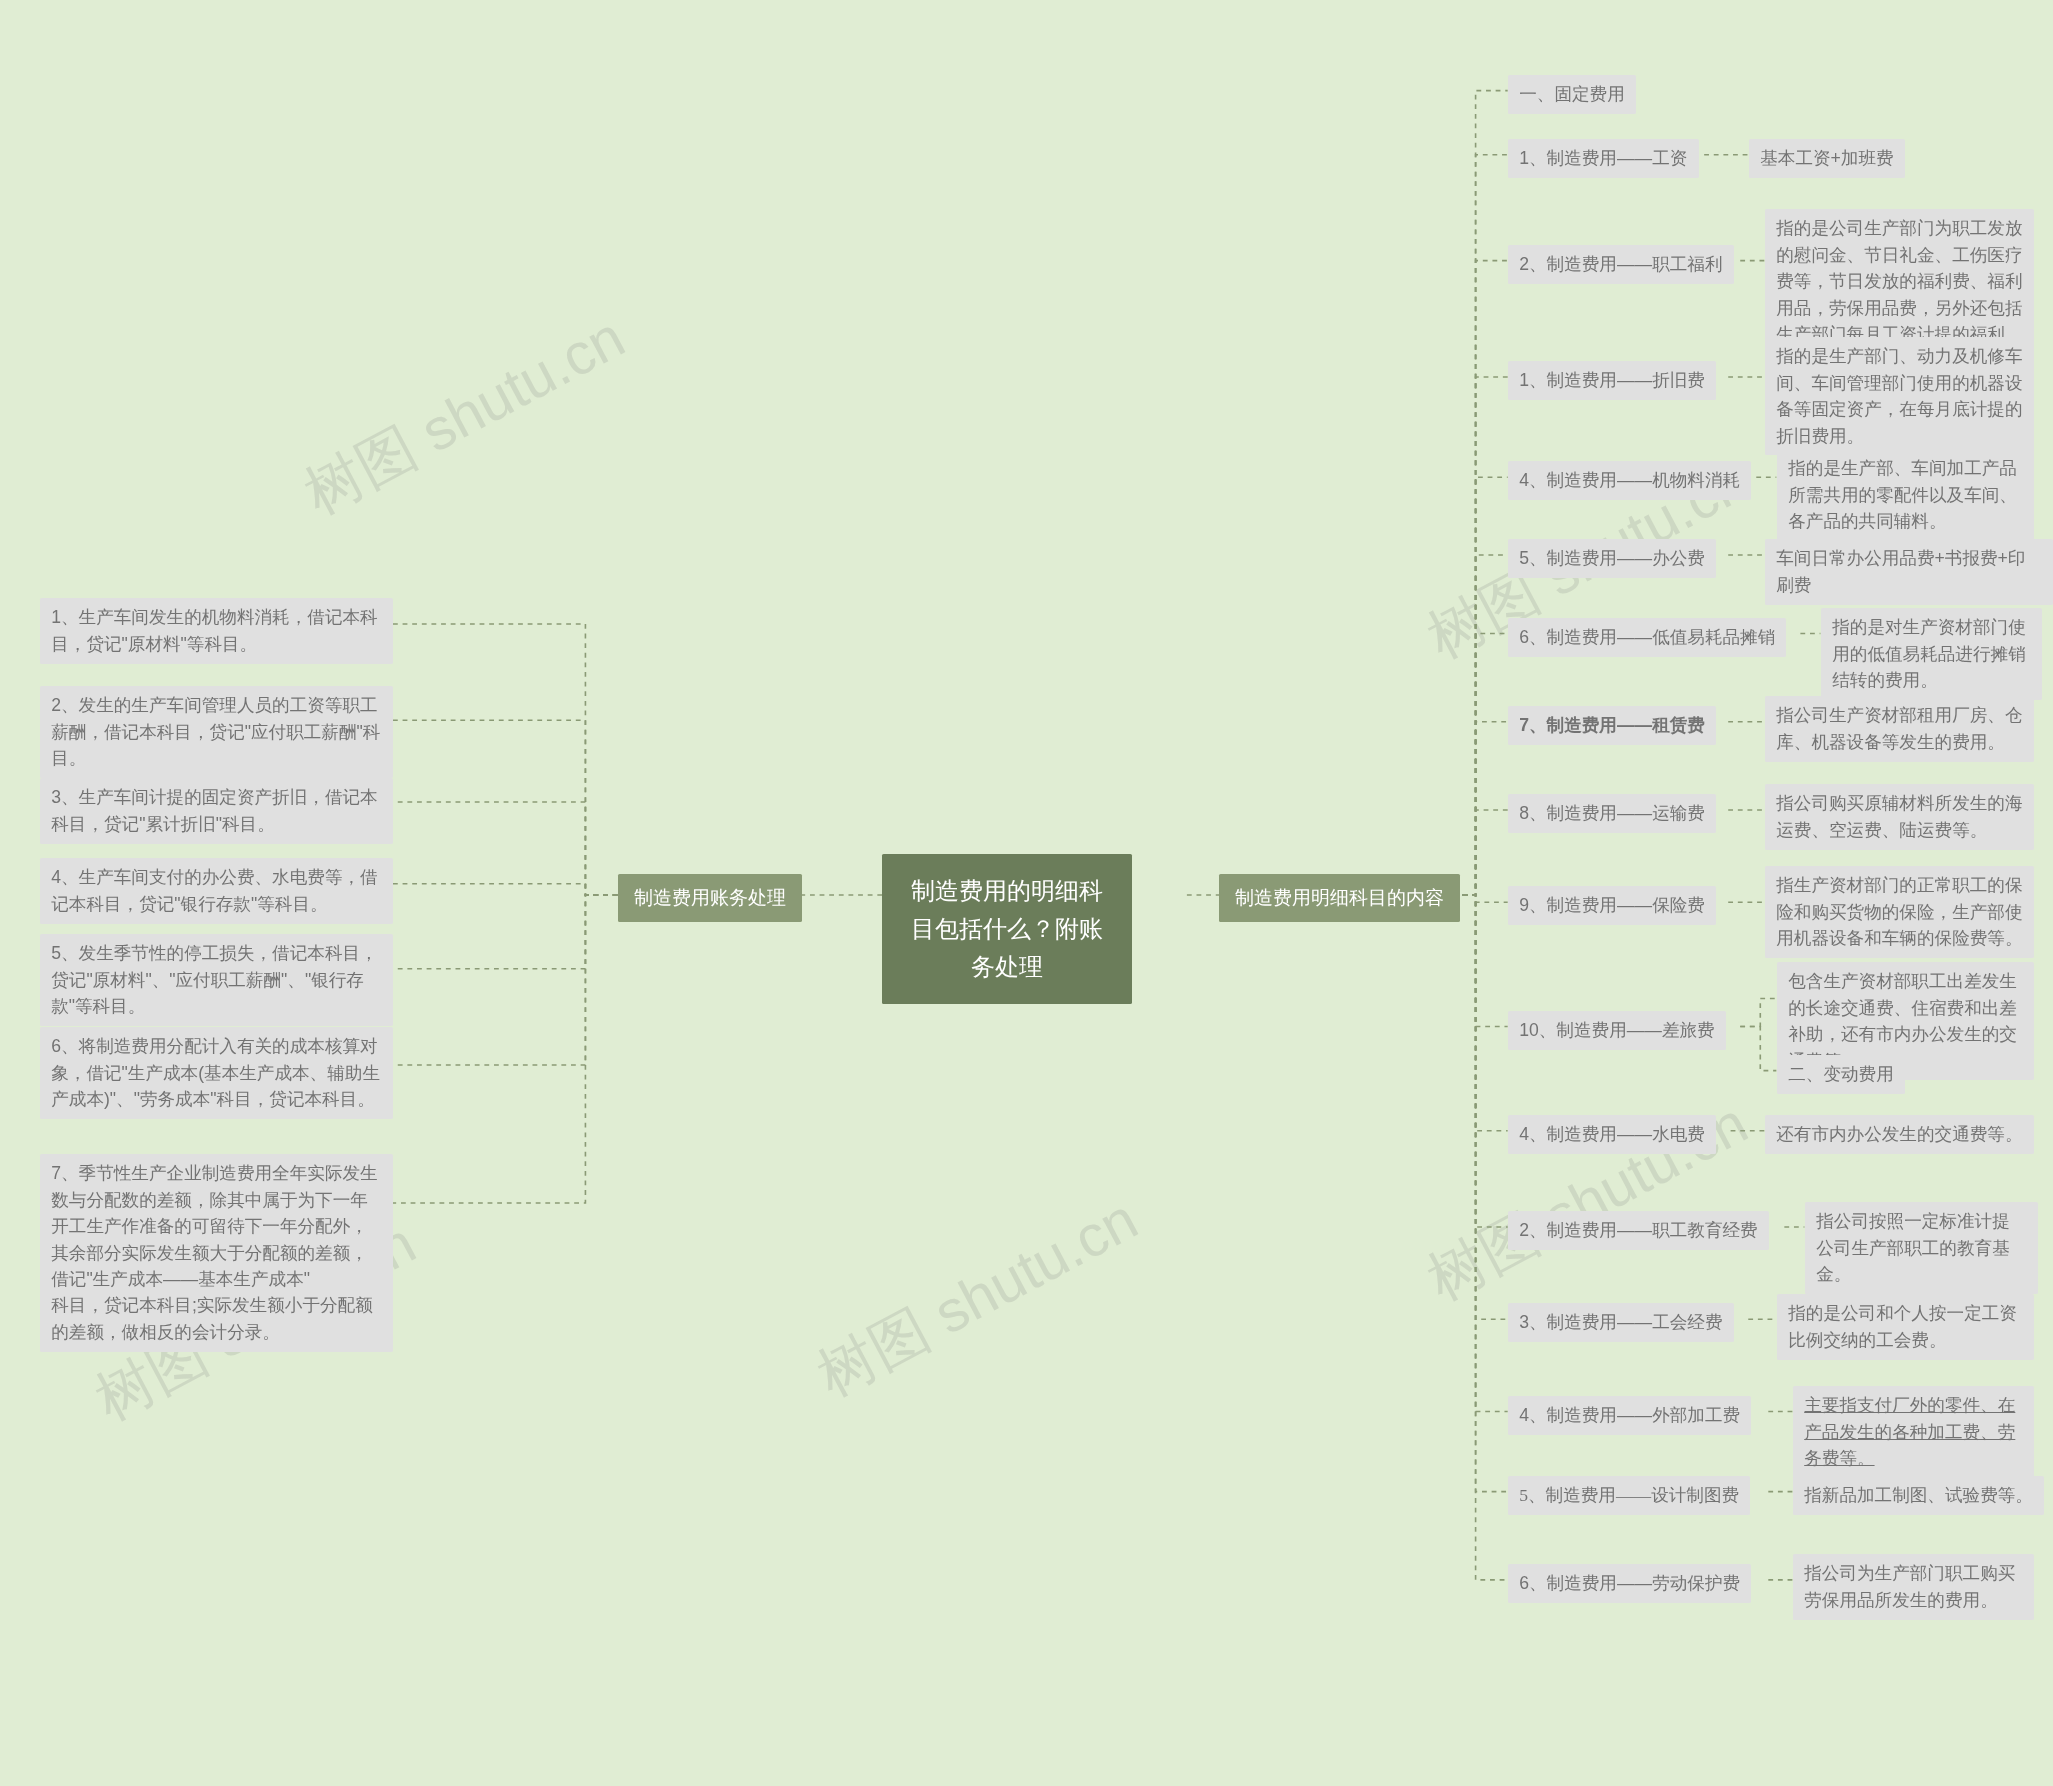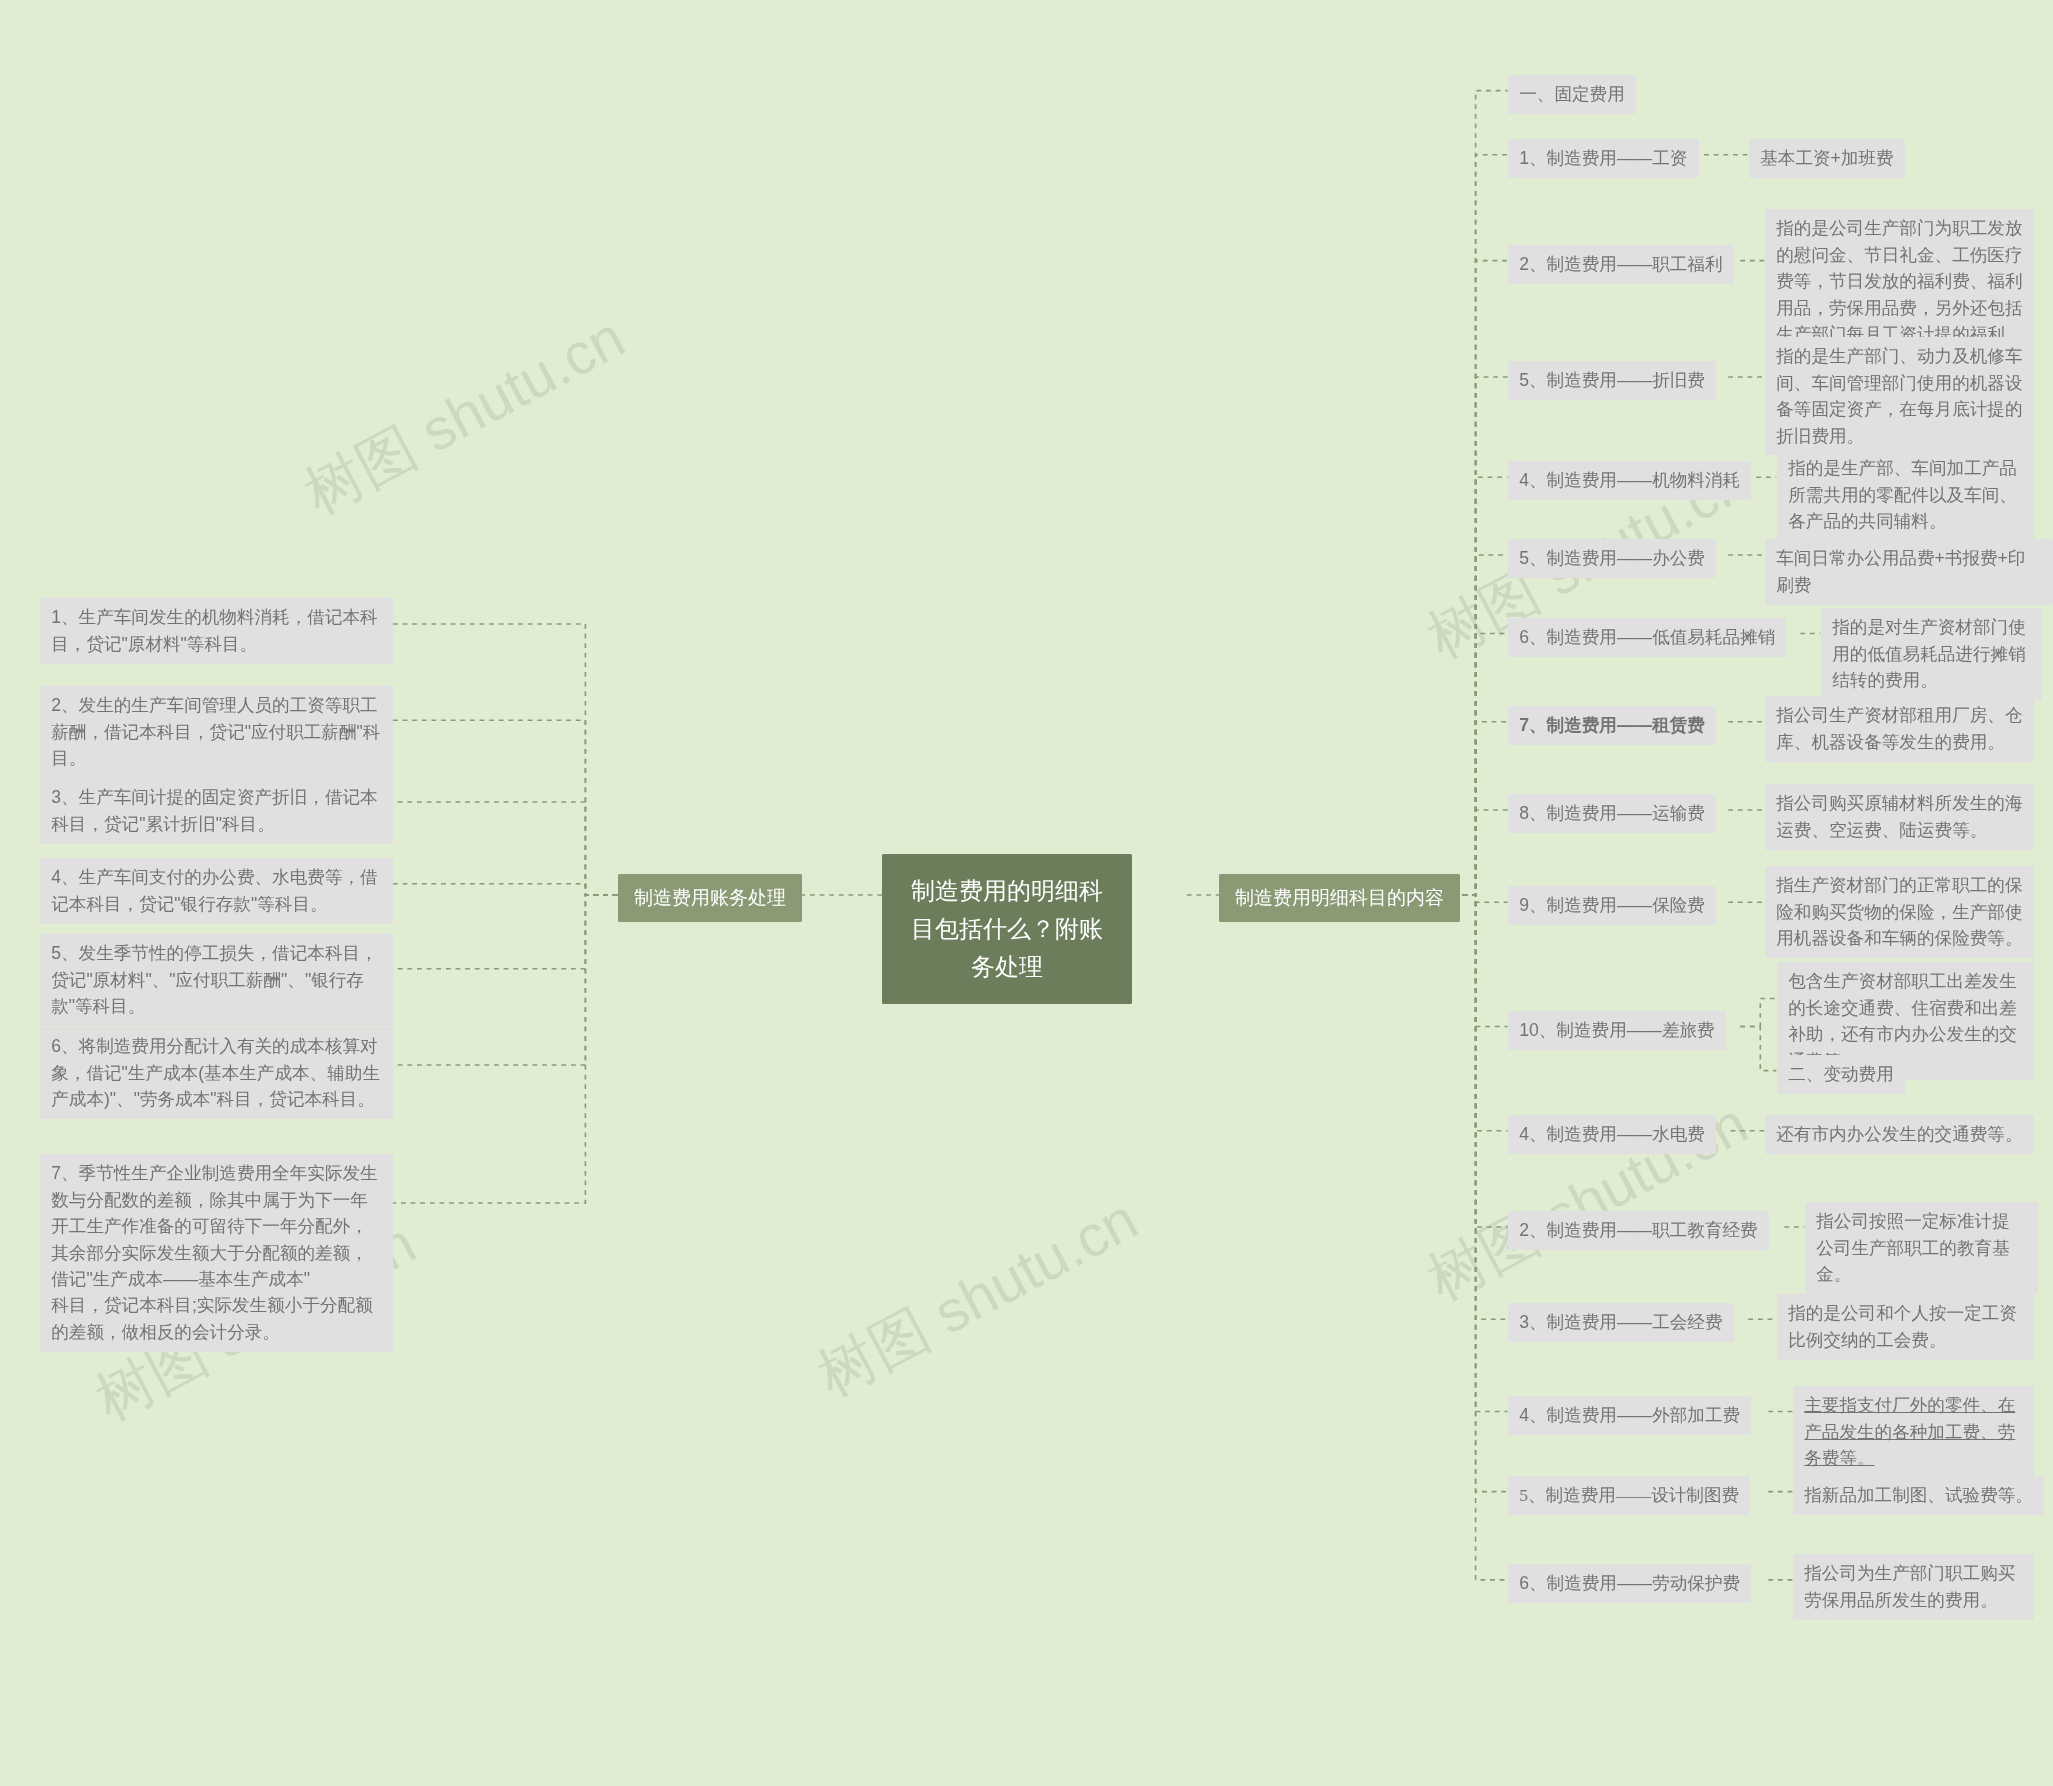--- a/index.html
+++ b/index.html
@@ -139,21 +139,21 @@
 科目，贷记本科目;实际发生额小于分配额的差额，做相反的会计分录。</div>
 
 <div class="node" style="left:1508px; top:75px;">一、固定费用</div>
 
 <div class="node" style="left:1508px; top:139px;">1、制造费用——工资</div>
 <div class="node" style="left:1749px; top:139px;">基本工资+加班费</div>
 
 <div class="node" style="left:1508px; top:245px;">2、制造费用——职工福利</div>
 <div class="node" style="left:1765px; top:209px; width:269px;">指的是公司生产部门为职工发放的慰问金、节日礼金、工伤医疗费等，节日发放的福利费、福利用品，劳保用品费，另外还包括生产部门每月工资计提的福利费。</div>
 
-<div class="node" style="left:1508px; top:361px;">5、制造费用——折旧费</div>
+<div class="node" style="left:1508px; top:361px;">1、制造费用——折旧费</div>
 <div class="node" style="left:1765px; top:337px; width:269px;">指的是生产部门、动力及机修车间、车间管理部门使用的机器设备等固定资产，在每月底计提的折旧费用。</div>
 
 <div class="node" style="left:1508px; top:461px;">4、制造费用——机物料消耗</div>
 <div class="node" style="left:1777px; top:449px; width:257px;">指的是生产部、车间加工产品所需共用的零配件以及车间、各产品的共同辅料。</div>
 
 <div class="node" style="left:1508px; top:539px;">5、制造费用——办公费</div>
 <div class="node" style="left:1765px; top:539px;">车间日常办公用品费+书报费+印刷费</div>
 
 <div class="node" style="left:1508px; top:618px;">6、制造费用——低值易耗品摊销</div>
 <div class="node" style="left:1821px; top:608px; width:221px;">指的是对生产资材部门使用的低值易耗品进行摊销结转的费用。</div>

